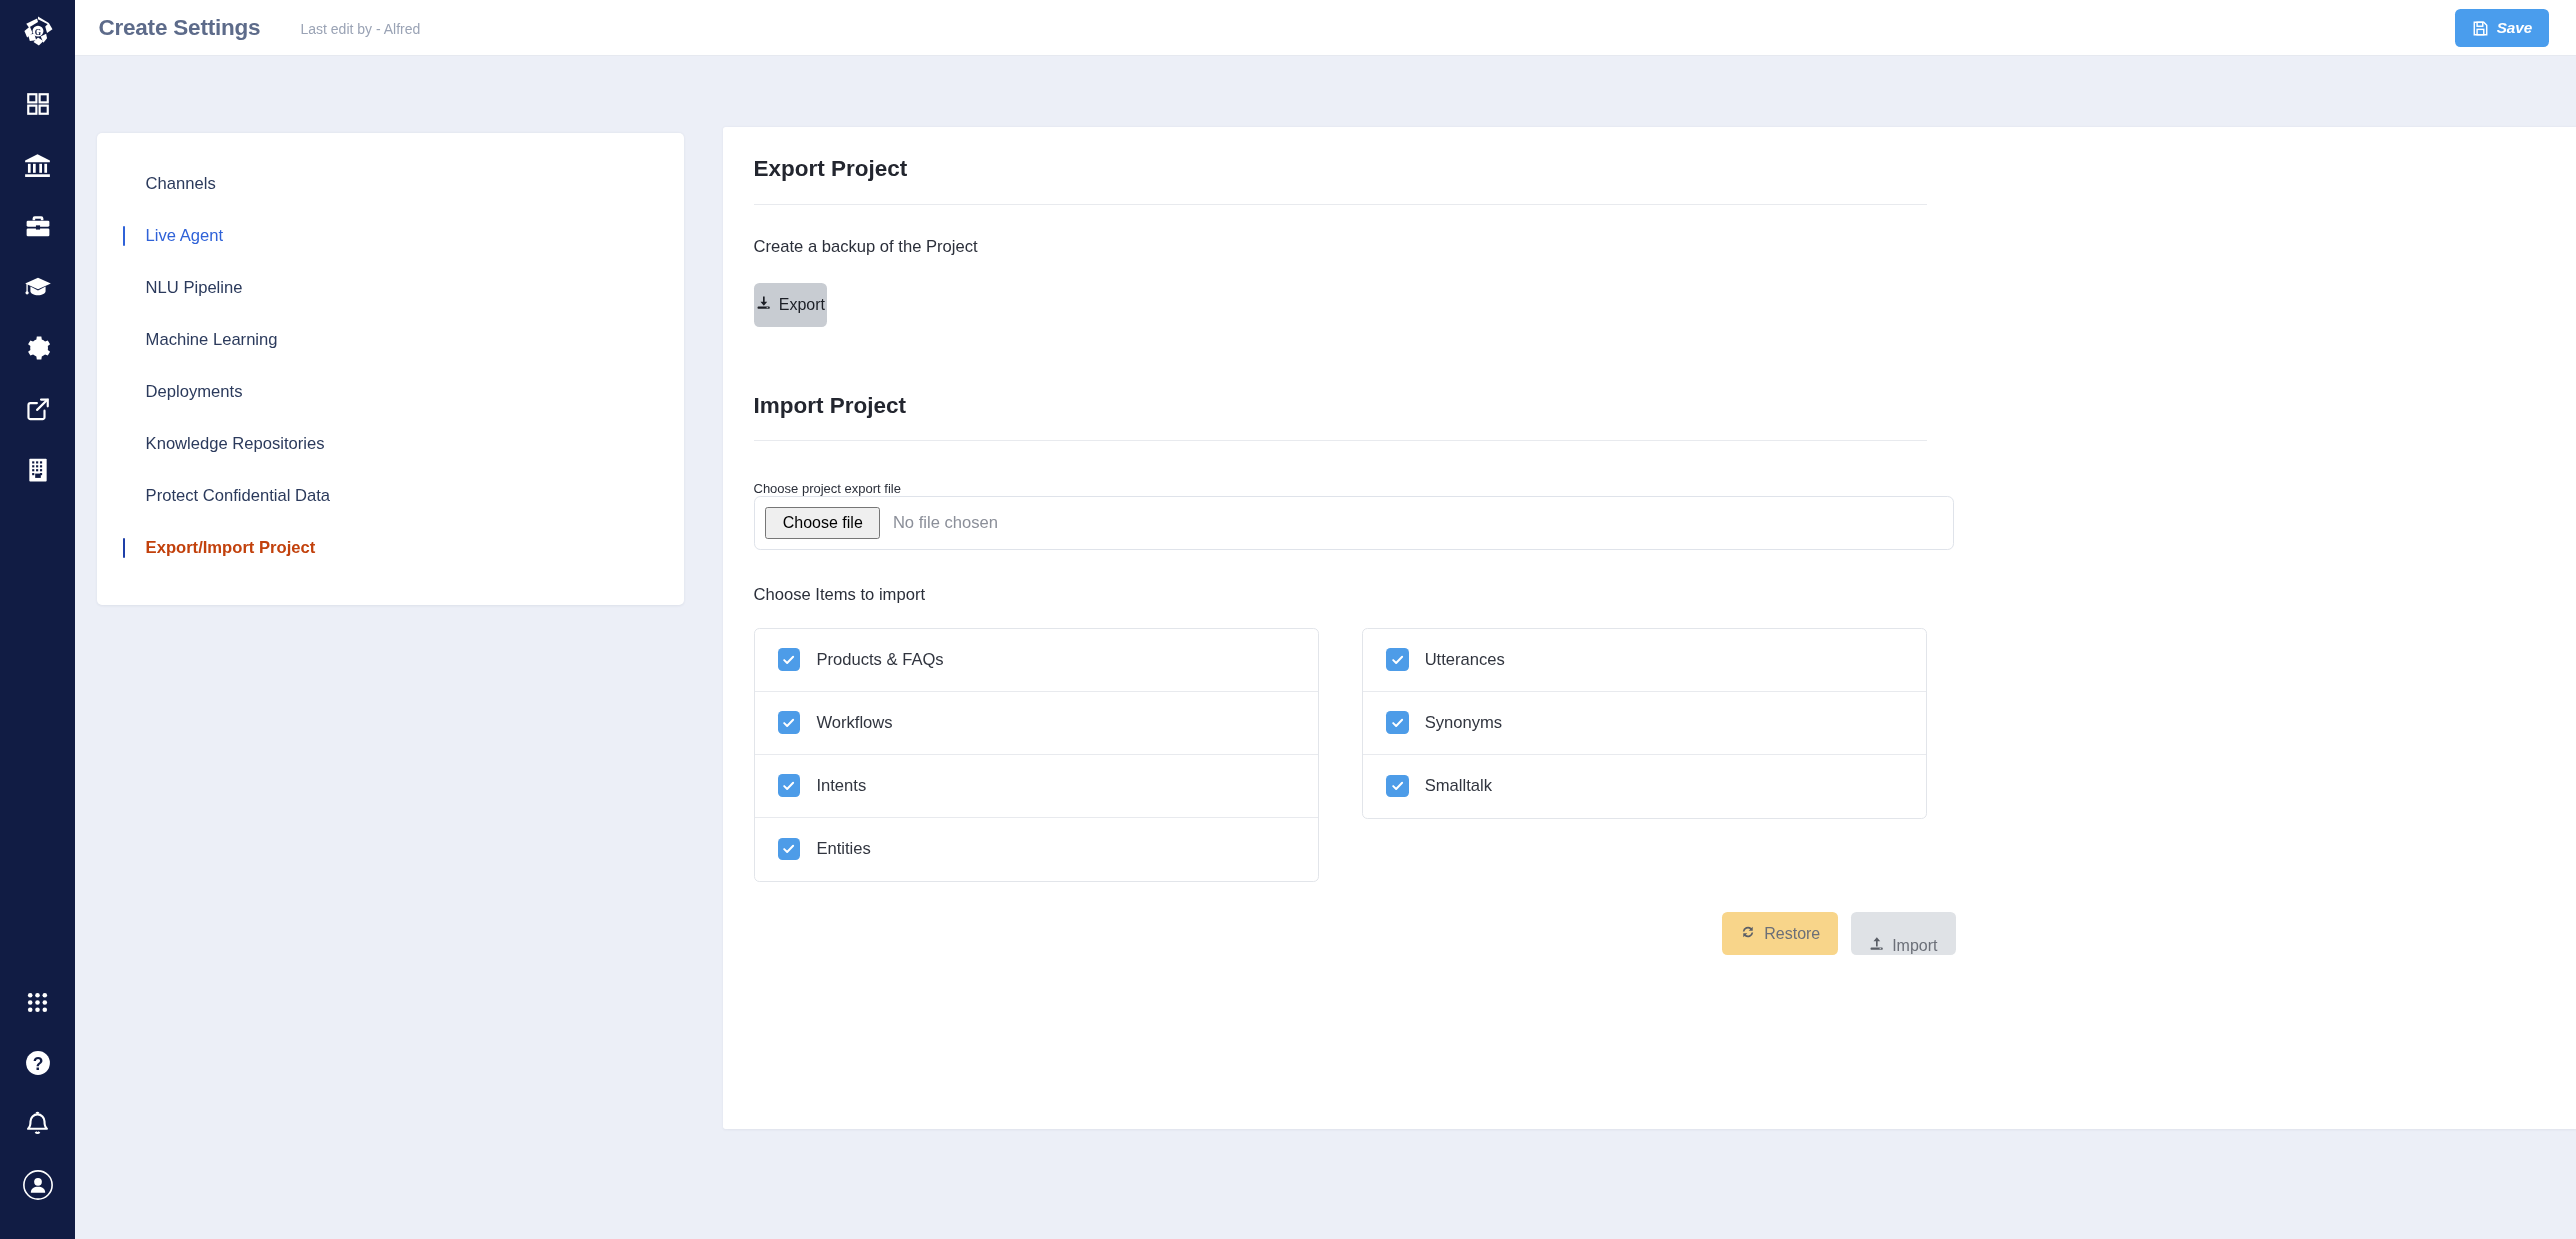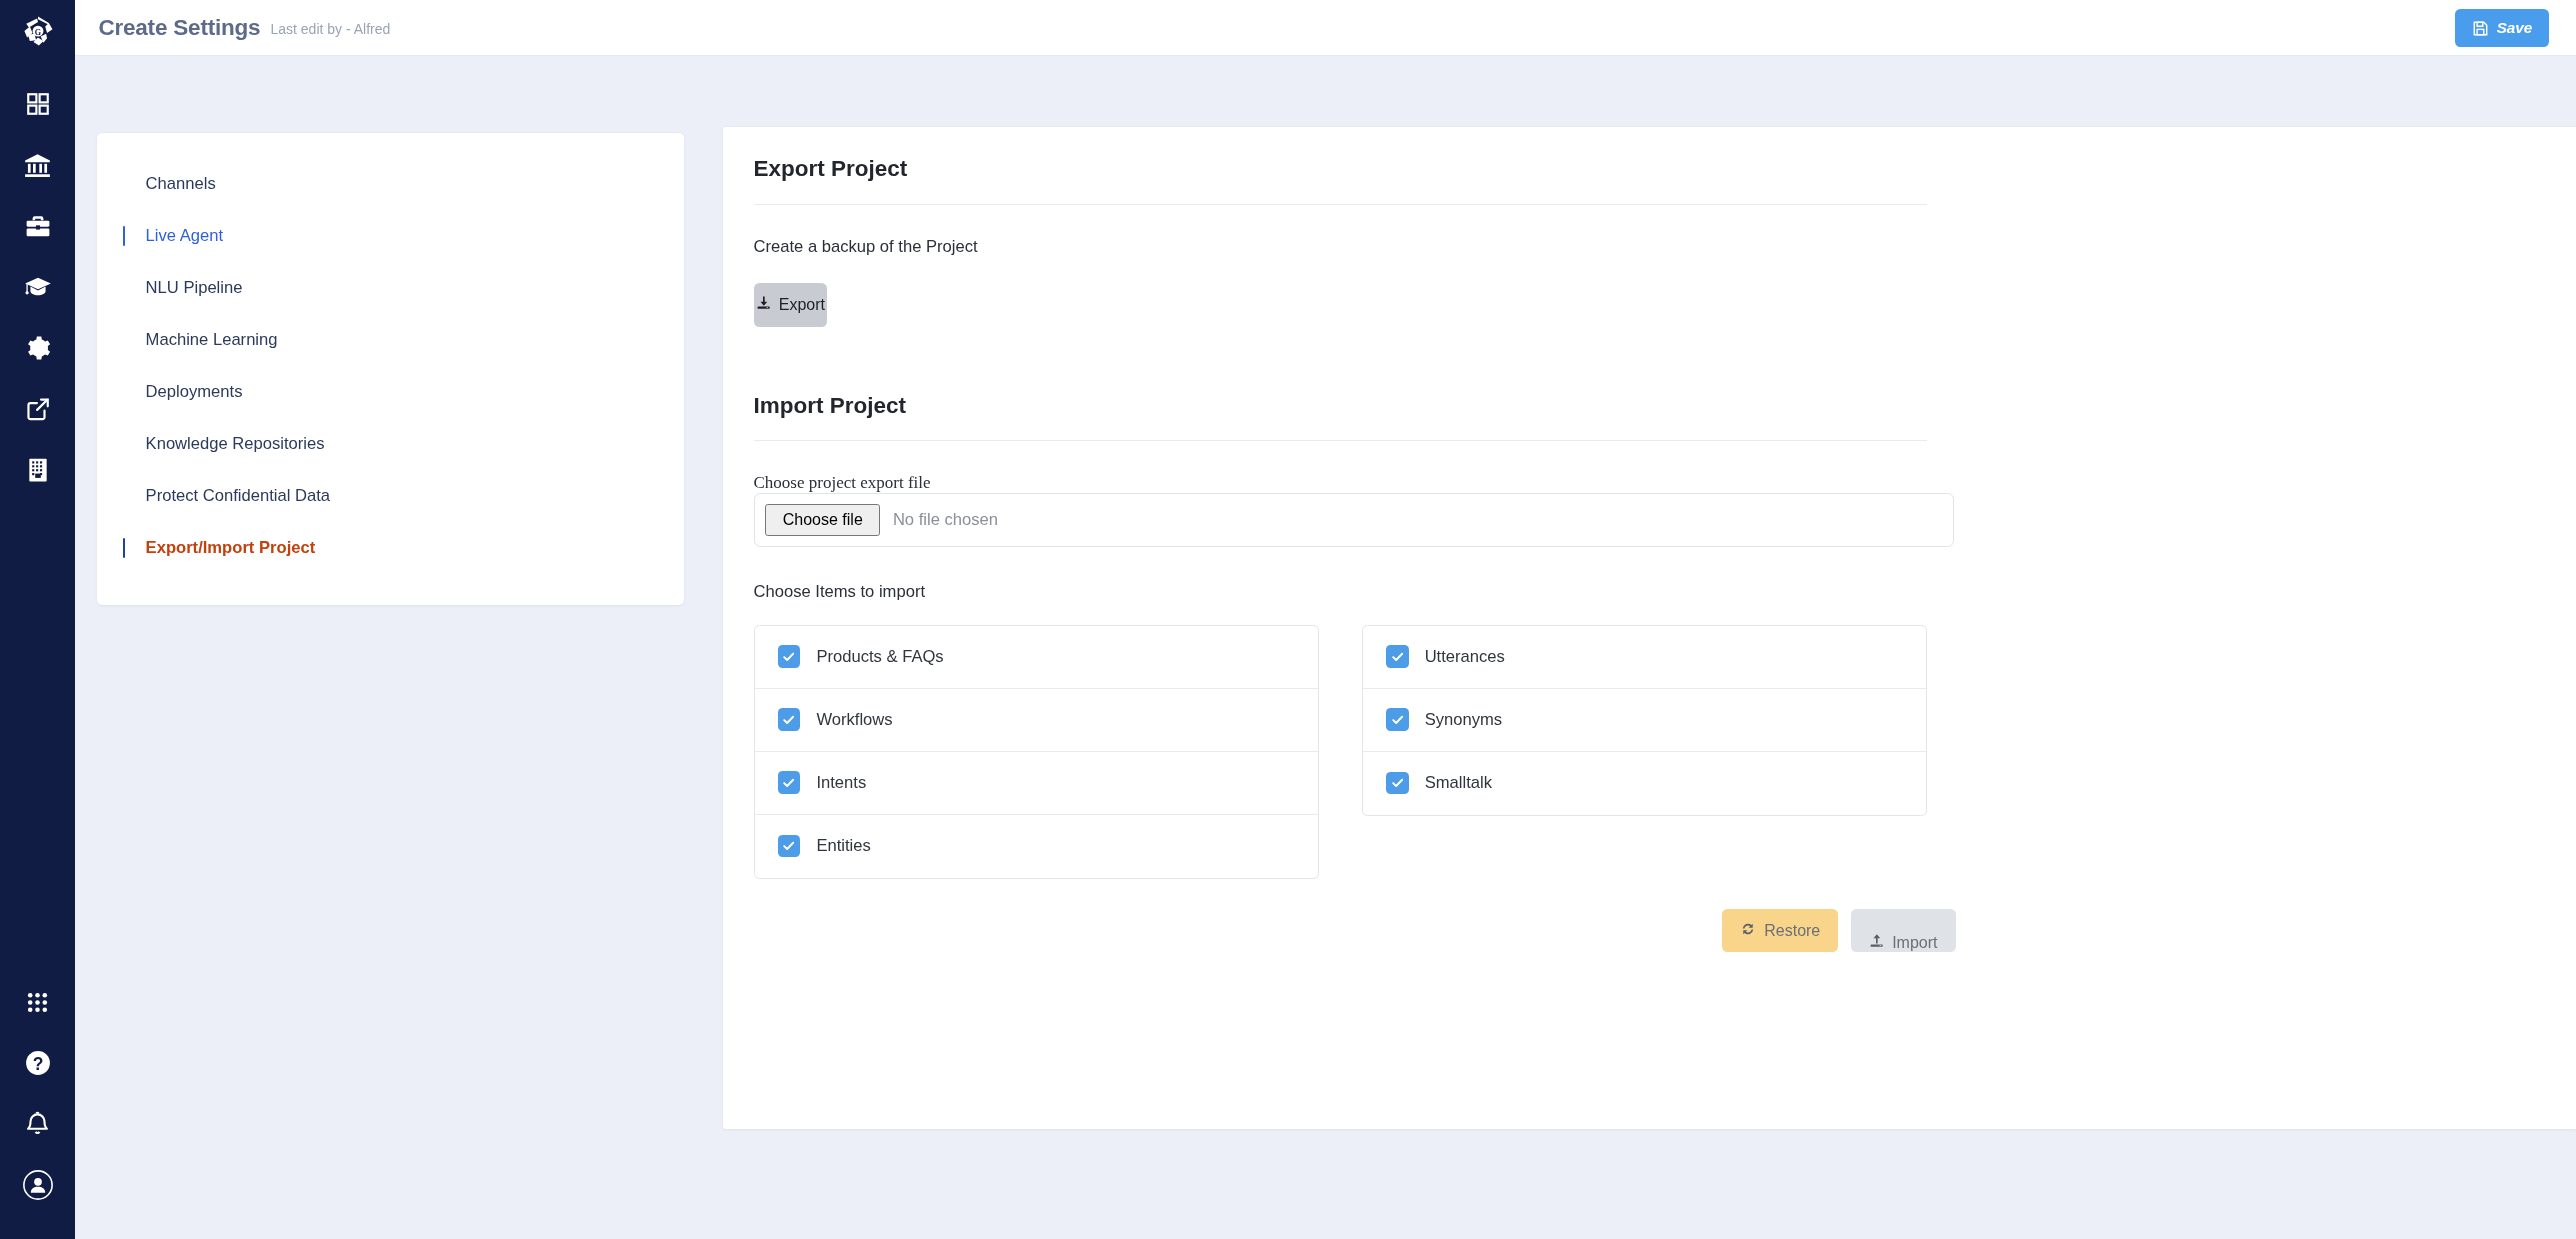--- a/index.html
+++ b/index.html
@@ -40,21 +40,21 @@
     display: flex; align-items: center;
     padding: 0 23.4px 0 23.4px;
     border-bottom: 0.9px solid #e6e9f0;
     position: relative;
   }
   .page-title {
     font-size: 22.5px; font-weight: bold; color: #5d6b8a;
     letter-spacing: -0.2px;
   }
   .last-edit {
-    font-size: 14px; color: #9aa3b5; margin-left: 10px; padding-top: 3.6px;
+    font-size: 14px; color: #9aa3b5; margin-left: 40px; padding-top: 3.6px;
   }
   .save-btn {
     position: absolute; right: 27px; top: 9px;
     height: 38px; min-width: 94px;
     background: #4a9ded; border: none; border-radius: 5.4px;
     color: #fff; font-size: 15.3px; font-weight: bold;
     display: flex; align-items: center; justify-content: center; gap: 8px;
     padding: 0 15.3px; cursor: pointer;
     font-family: "Liberation Sans", sans-serif;
     font-style: italic;
@@ -126,21 +126,21 @@
   }
   .gray-btn {
     margin-top: 26px;
     height: 44px; background: #c8ccd2; border: none; border-radius: 5.4px;
     color: #1c1f26; font-size: 16px;
     display: inline-flex; align-items: center; gap: 8px;
     padding: 0 2px; cursor: pointer;
     font-family: "Liberation Sans", sans-serif;
   }
   .sec2 { margin-top: 66px; }
-  .field-label { font-size: 17px; color: #2b2f3a; margin-top: 32px; font-family: Liberation Serif, serif; }
+  .field-label { font-size: 13px; color: #2b2f3a; margin-top: 40px; }
   .file-row {
     height: 54px;
     border: 0.9px solid #dfe3ea; border-radius: 6.3px;
     background: #fff;
     display: flex; align-items: center;
     padding: 0 10.8px;
     width: 1200px;
   }
   .choose-file {
     height: 32px; min-width: 115px;

